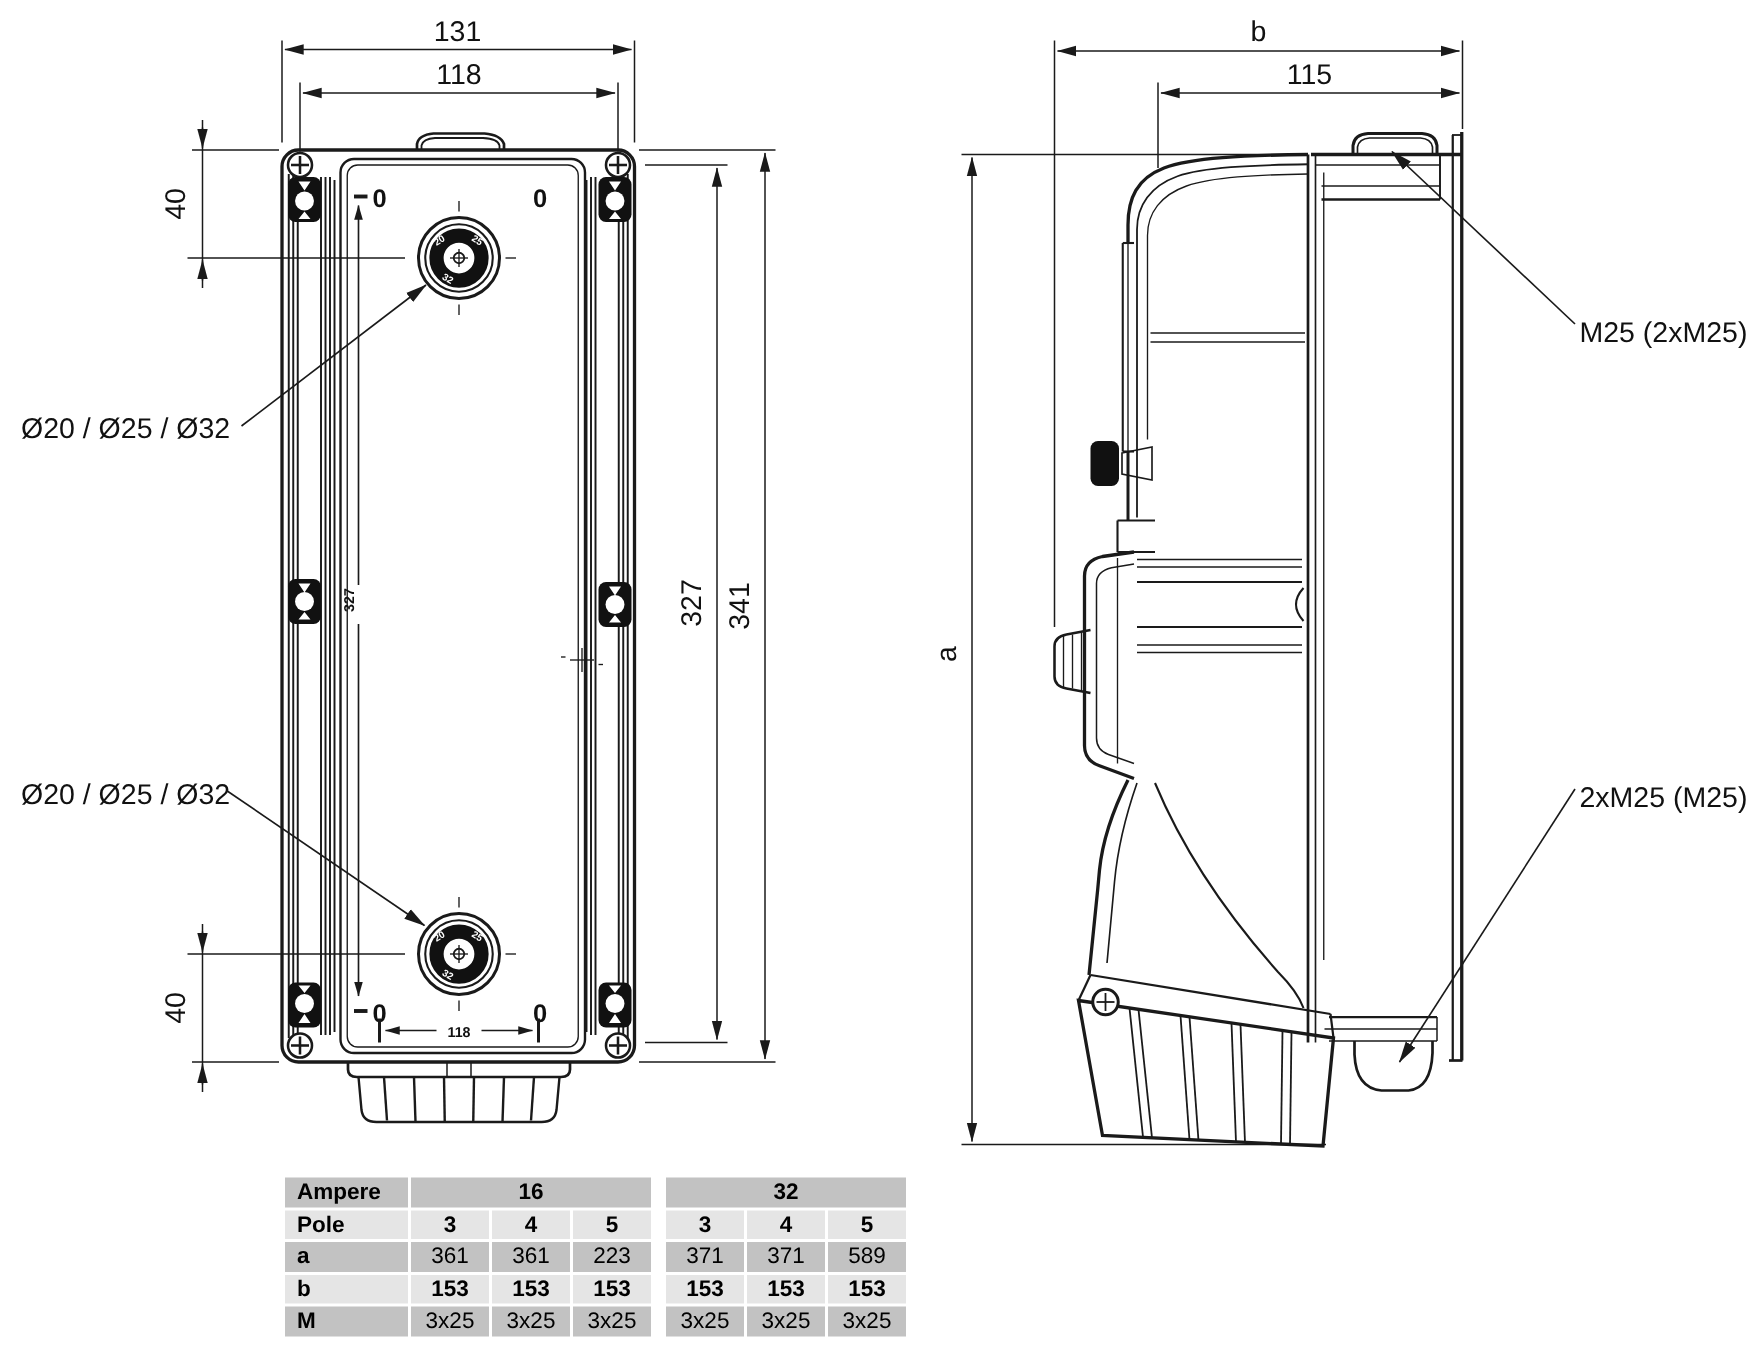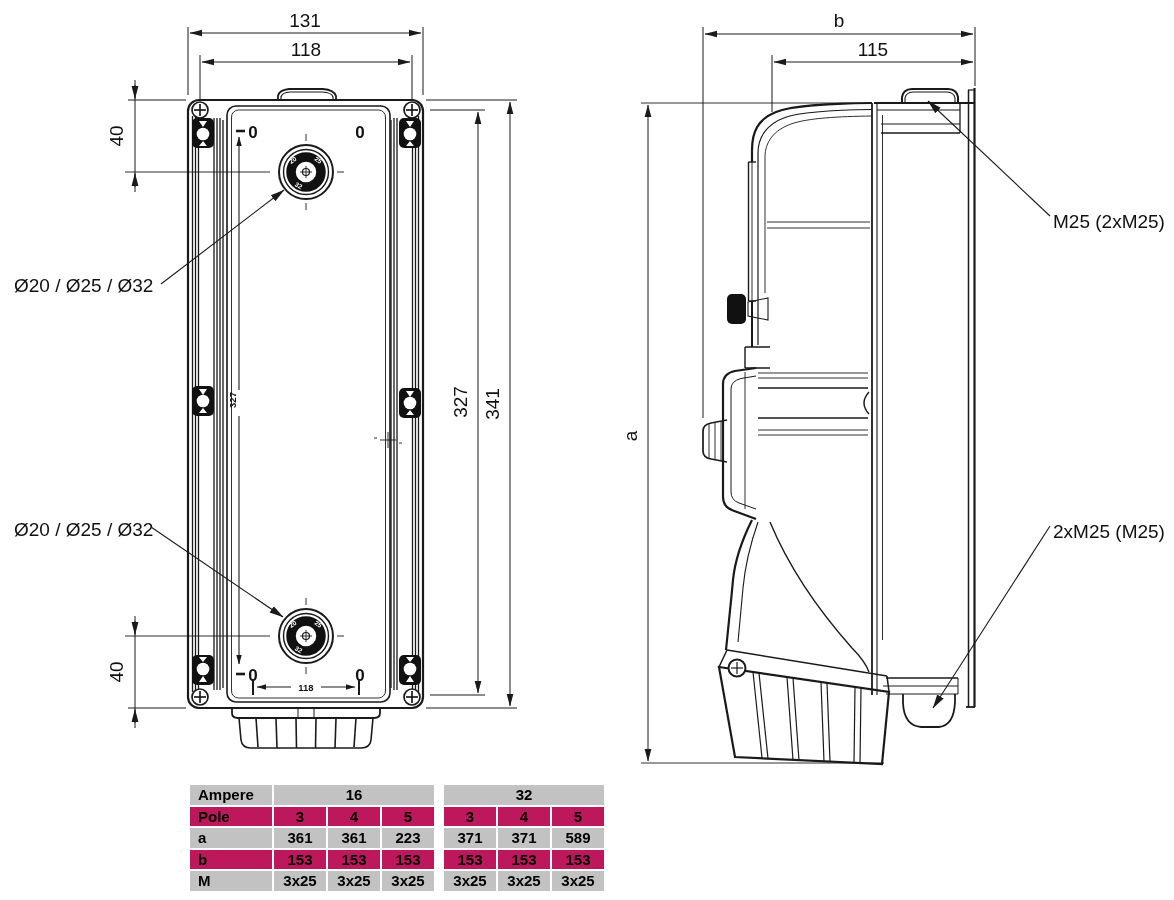--- a/index.html
+++ b/index.html
@@ -5,24 +5,24 @@
   html,body{margin:0;padding:0;background:#fff;}
   body{width:1174px;height:900px;position:relative;font-family:"Liberation Sans",sans-serif;overflow:hidden;}
   svg text{font-family:"Liberation Sans",sans-serif;fill:#111;}
   .dim{font-size:19px;}
   .zero{font-size:17px;font-weight:bold;}
   .tpl{font-size:9.5px;font-weight:bold;}
   .ring{font-size:6.5px;font-weight:bold;fill:#fff;}
   #spec-table{position:absolute;left:190px;top:785px;display:grid;
     grid-template-columns:82px 52px 52px 52px 6px 52px 52px 52px;
     grid-template-rows:repeat(5,19.5px);gap:2px;background:#fff;font-size:15px;}
-  #spec-table .cell{display:flex;align-items:center;justify-content:center;color:#000;font-weight:bold;}
+  #spec-table .cell{display:flex;align-items:center;justify-content:center;color:#000;}
   #spec-table .lab{justify-content:flex-start;padding-left:8px;font-weight:bold;}
   #spec-table .g{background:#c2c2c2;}
-  #spec-table .l{background:#be185d;}
+  #spec-table .l{background:#e5e5e5;}
   #spec-table .b{font-weight:bold;}
 </style>
 </head>
 <body>
 
 <svg width="1174" height="780" viewBox="0 0 1174 780" style="position:absolute;left:0;top:0">
   <defs>
     <marker id="arr" viewBox="0 0 12 8" refX="11.5" refY="4" markerWidth="13" markerHeight="9" orient="auto-start-reverse">
       <path d="M0,0.8 L12,4 L0,7.2 Z" fill="#1a1a1a"></path>
     </marker>

